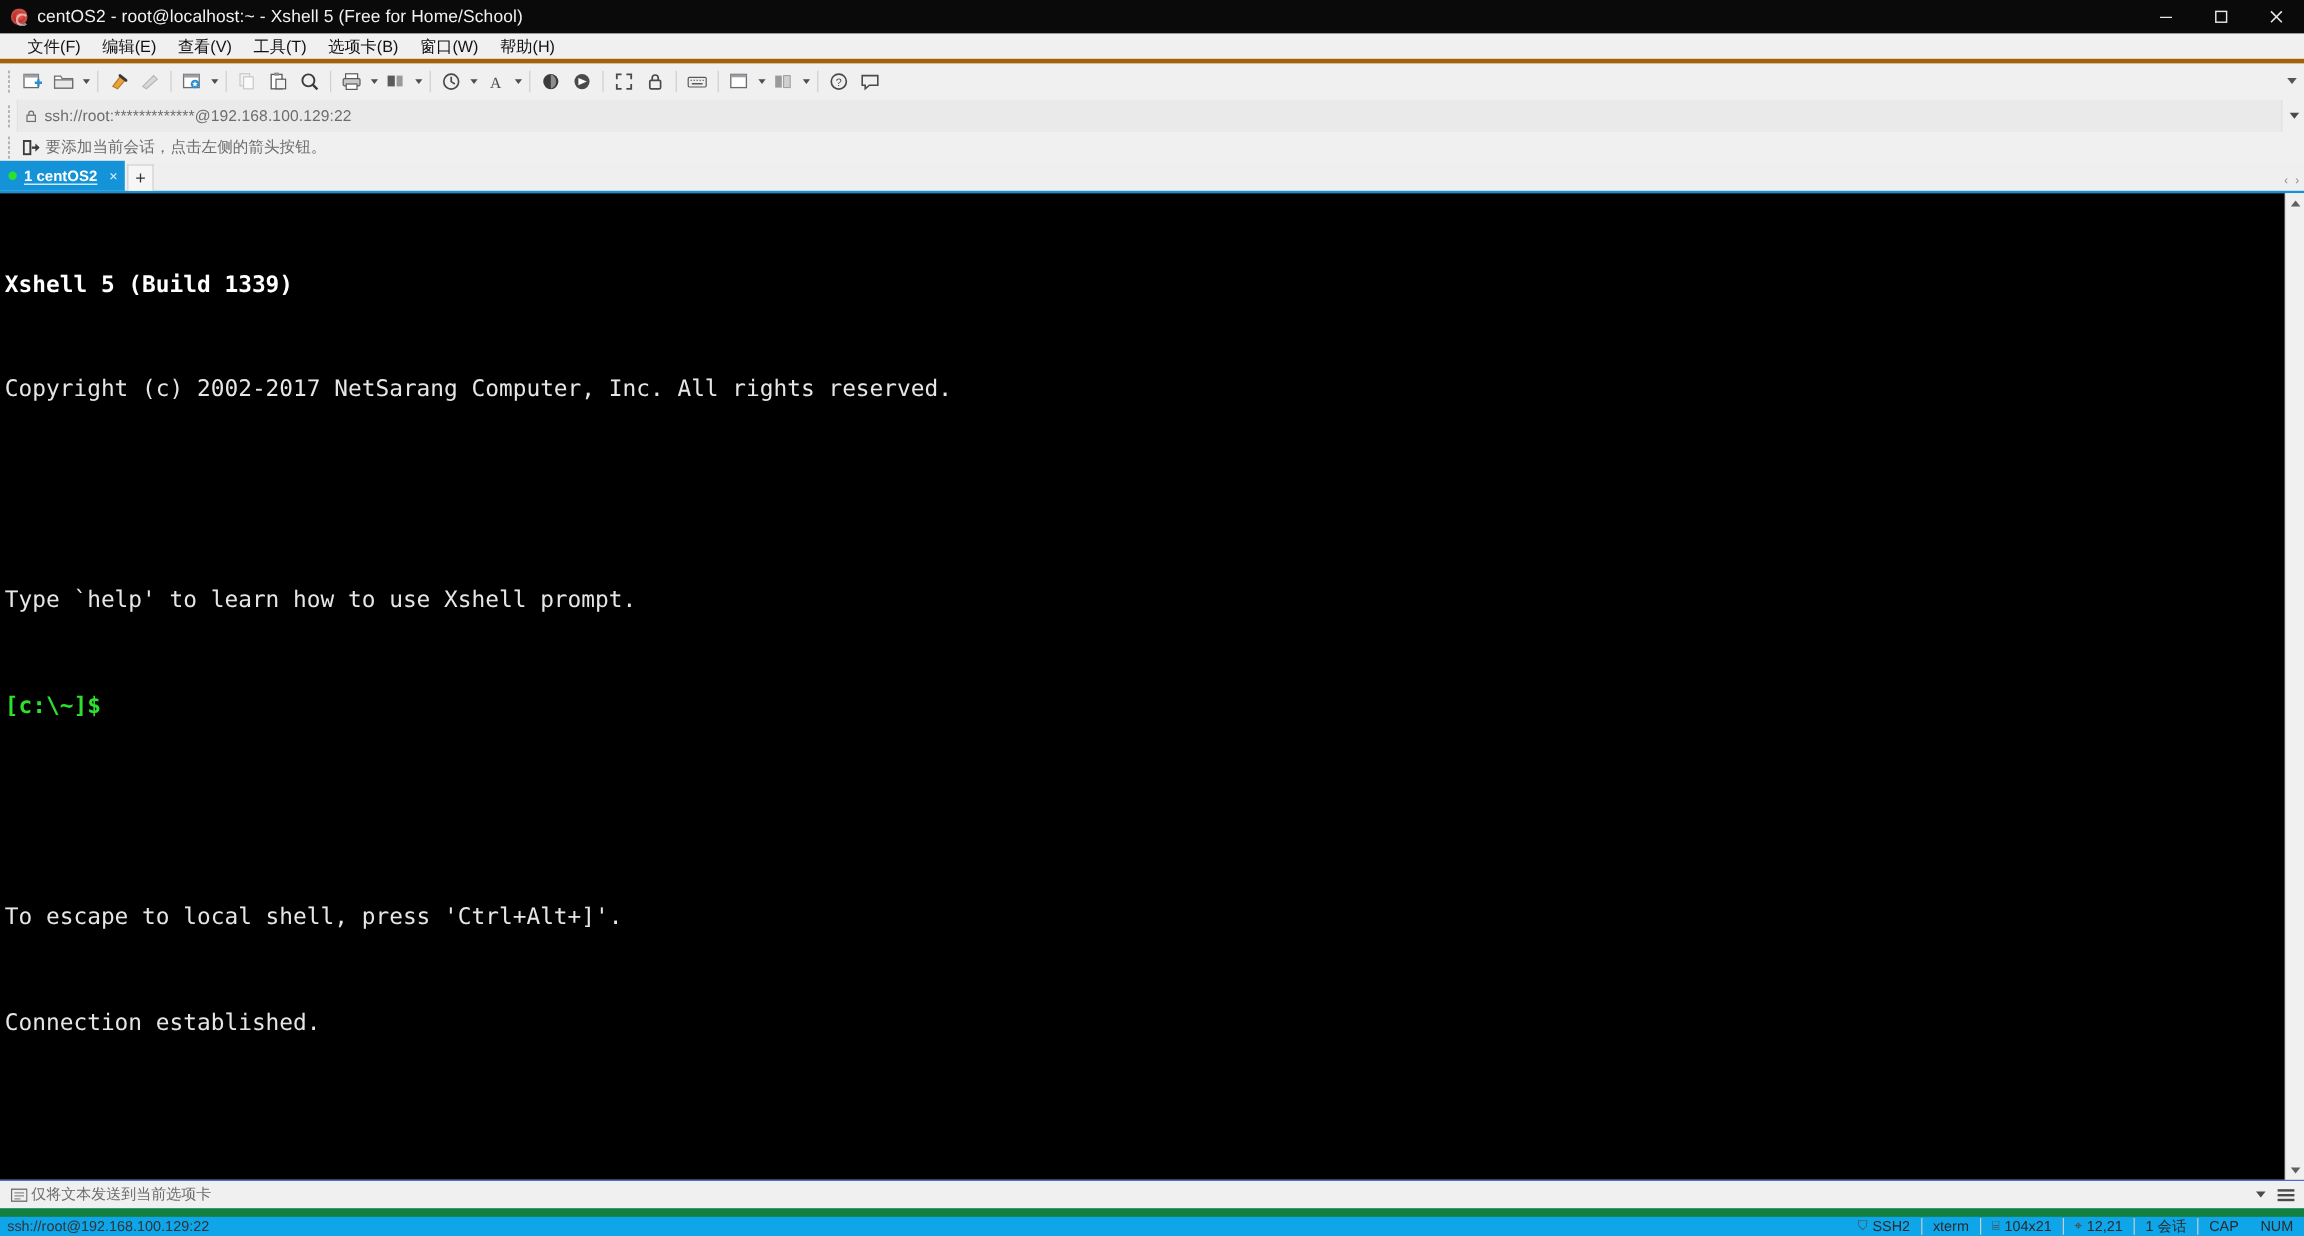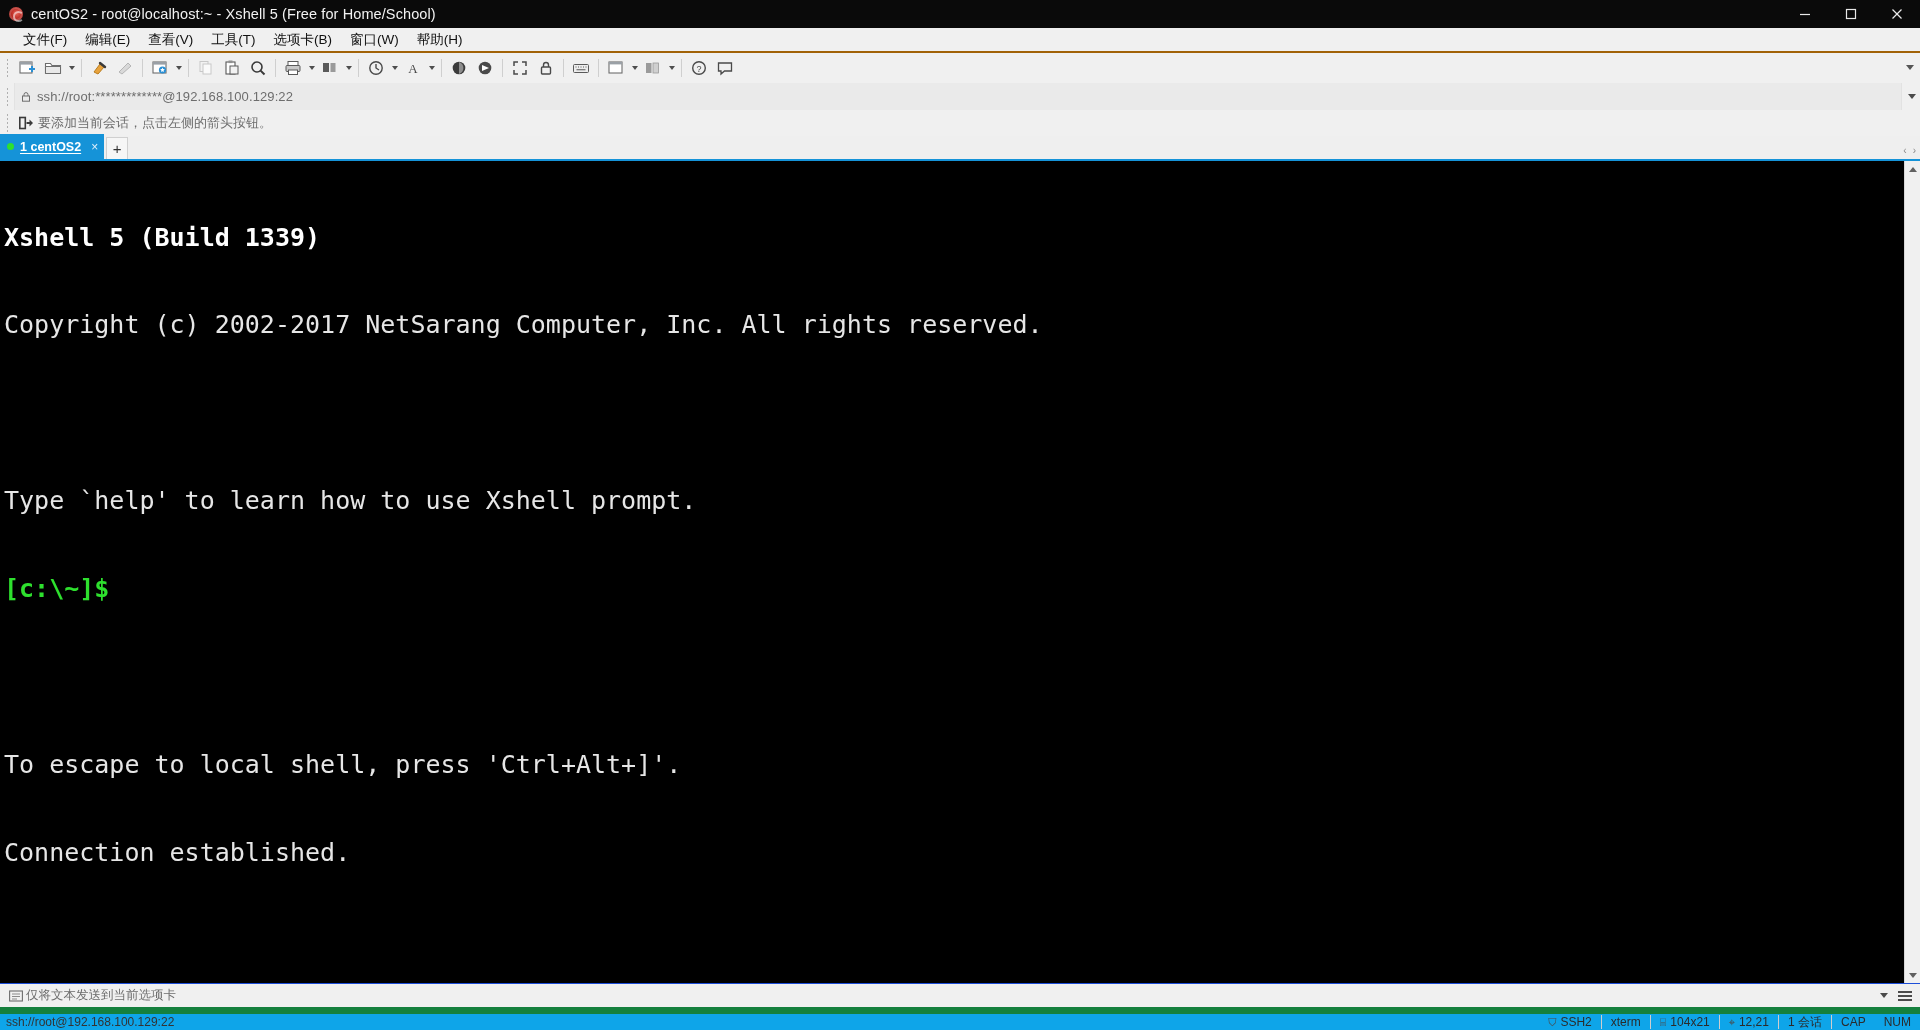--- a/index.html
+++ b/index.html
@@ -49,21 +49,21 @@
     color: #e8e8e8;
   }
   .win-btn svg { display: block; }
 
   
   .menubar {
     height: 25px; flex: 0 0 25px;
     background: #f0f0f0;
     display: flex; align-items: center;
     padding-left: 14px;
-    border-bottom: 2px solid #a16207;
+    border-bottom: 4px solid #a16207;
   }
   .menu-item {
     font-size: 13.5px; color: #111;
     padding: 3px 9px; white-space: nowrap;
   }
 
   
   .toolbar {
     height: 30px; flex: 0 0 30px;
     background: #f0f0f0;
@@ -191,21 +191,21 @@
   .terminal-wrap {
     flex: 1 1 auto; min-height: 0;
     background: #000000;
     display: flex;
     position: relative;
   }
   .terminal {
     flex: 1 1 auto;
     padding: 3px 0 0 4px;
     font-family: "DejaVu Sans Mono", "Liberation Mono", monospace;
-    font-size: 25px;
+    font-size: 19px;
     line-height: 29.3px;
     color: #d6d6d6;
     white-space: pre;
     overflow: hidden;
     letter-spacing: 0px;
   }
   .term-line { height: 29.3px; }
   .term-line.blank { color: transparent; }
   .c-white { color: #e6e6e6; }
   .c-bold { font-weight: bold; color: #ffffff; }

